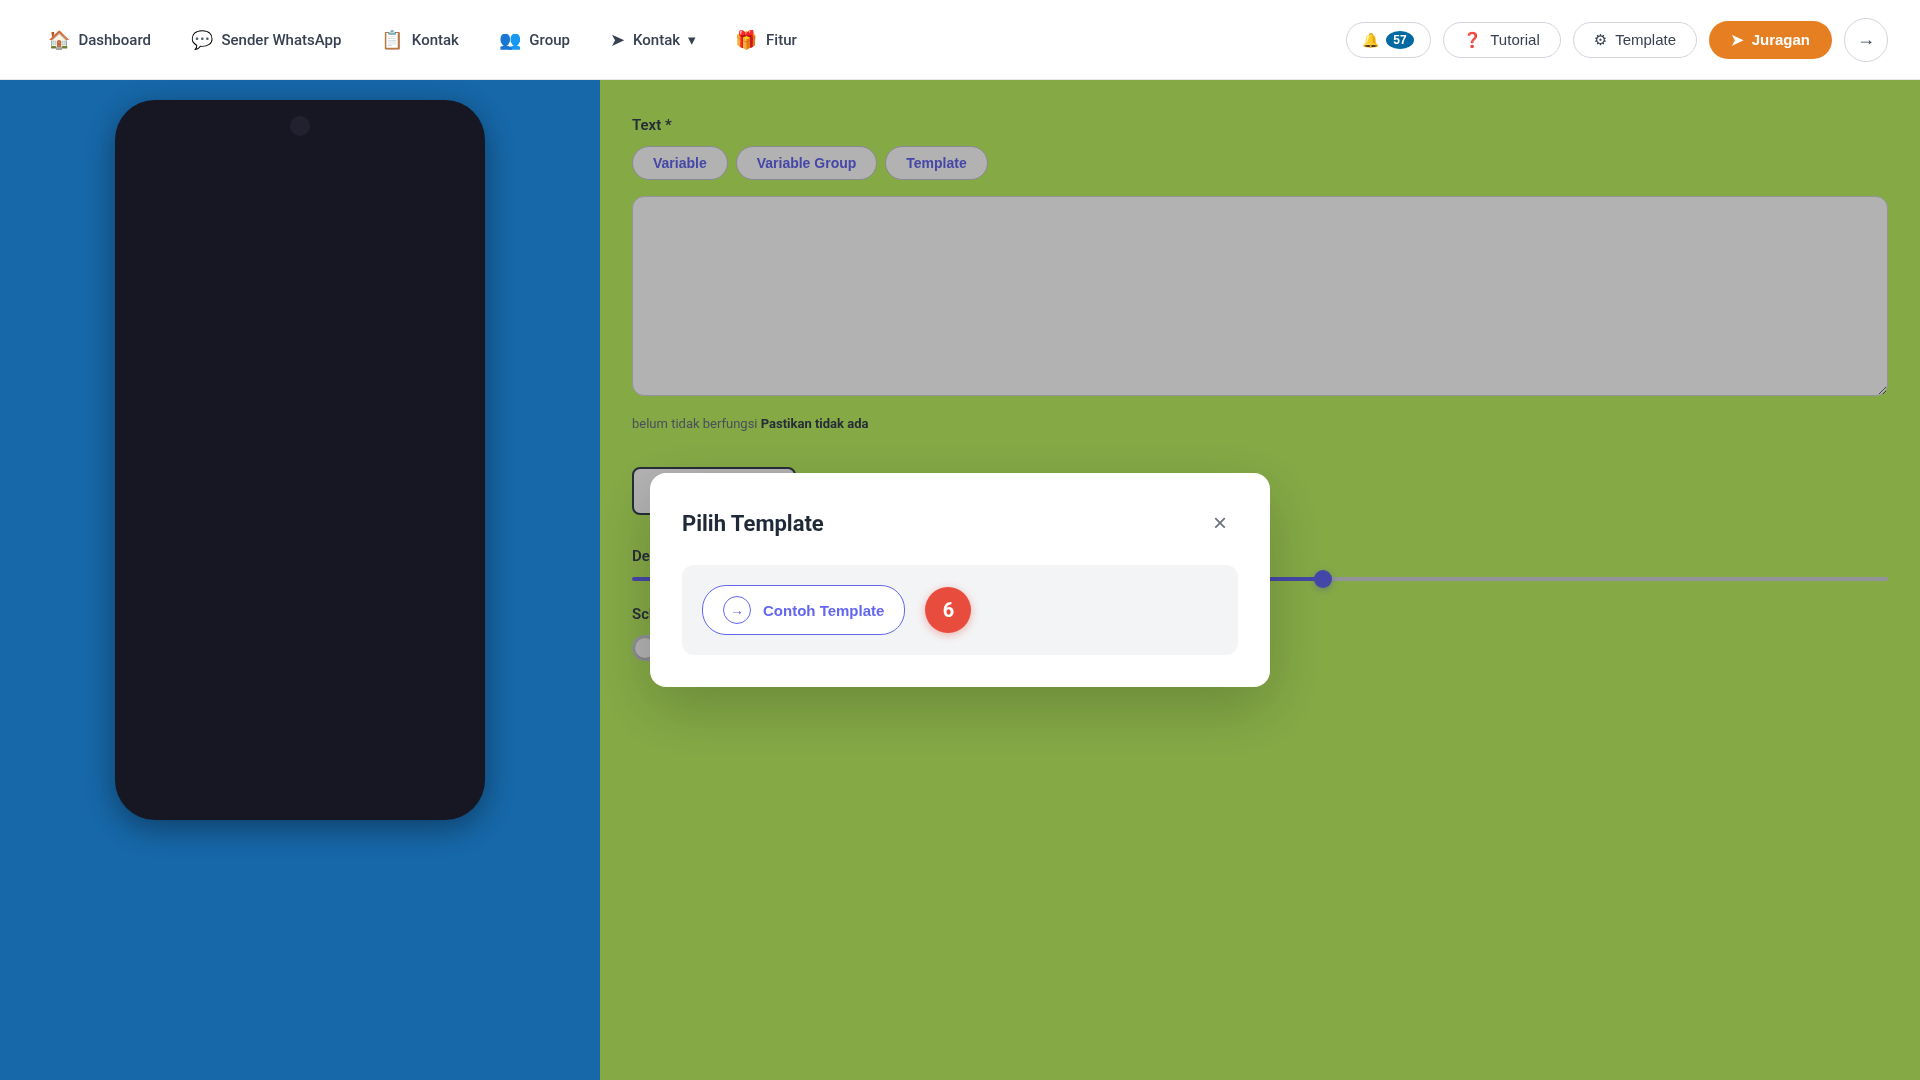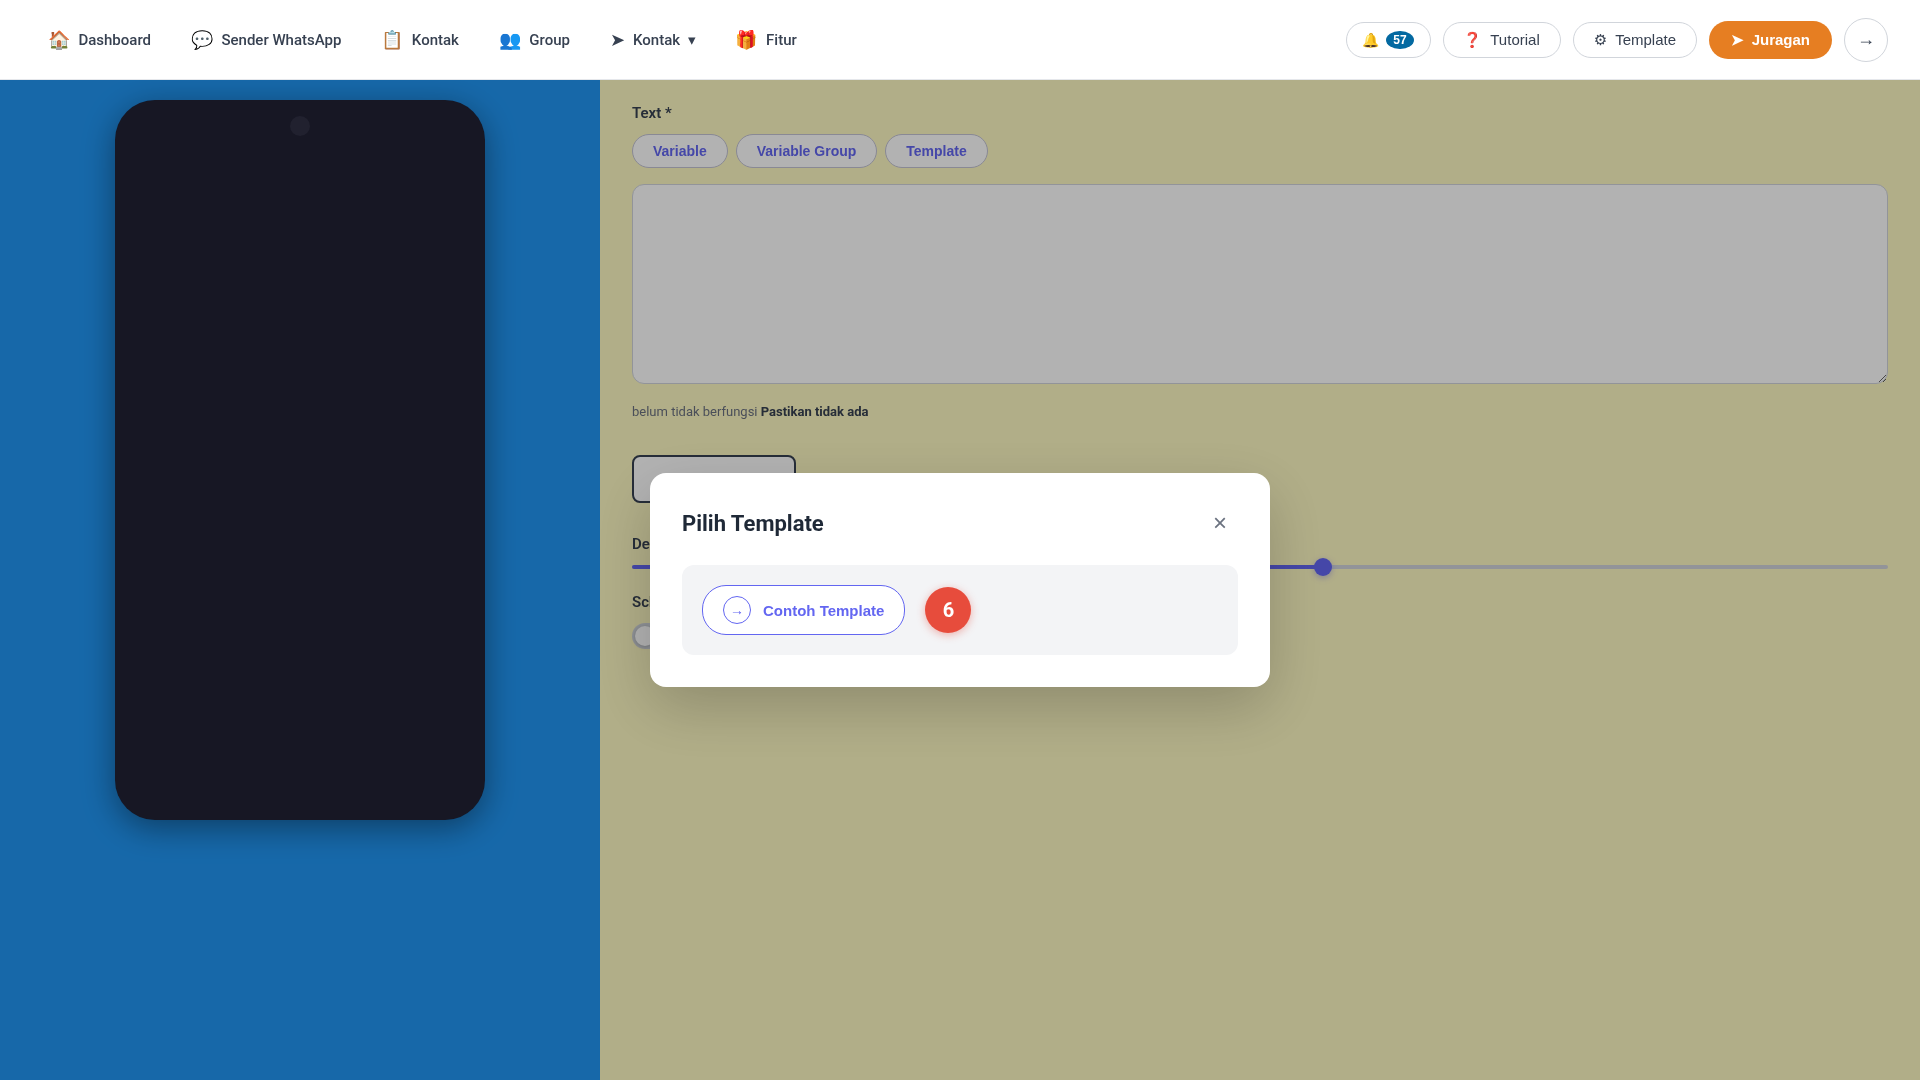--- a/index.html
+++ b/index.html
@@ -143,22 +143,22 @@
     }
     .phone-screen {
       position: absolute;
       top: 0; left: 0; right: 0; bottom: 0;
       background: rgba(255,255,255,0.03);
     }
 
     
     .right-panel {
       flex: 1;
-      background: #fef9c3;
-      padding: 24px 32px;
+      background: #bef264;
+      padding: 36px 32px;
       overflow-y: auto;
     }
 
     .field-label {
       font-size: 15px;
       font-weight: 600;
       color: #374151;
       margin-bottom: 12px;
     }
 

